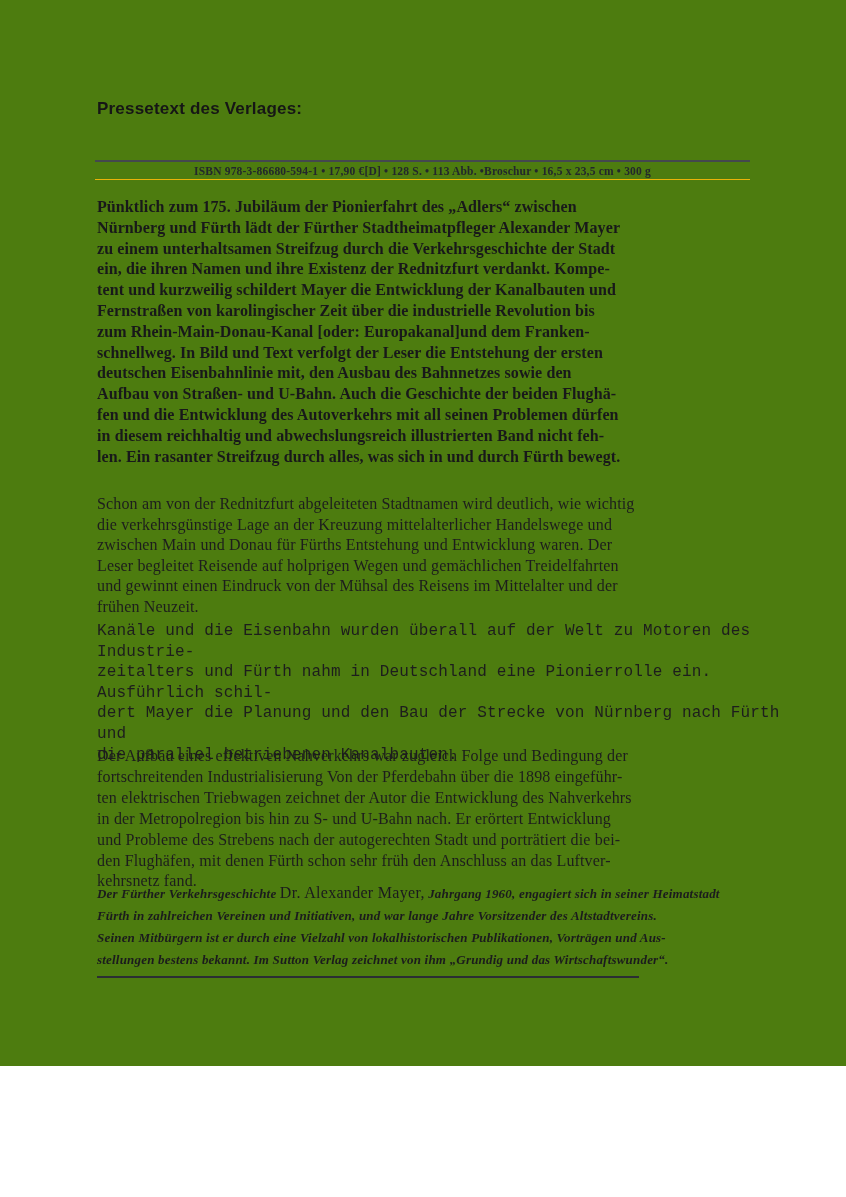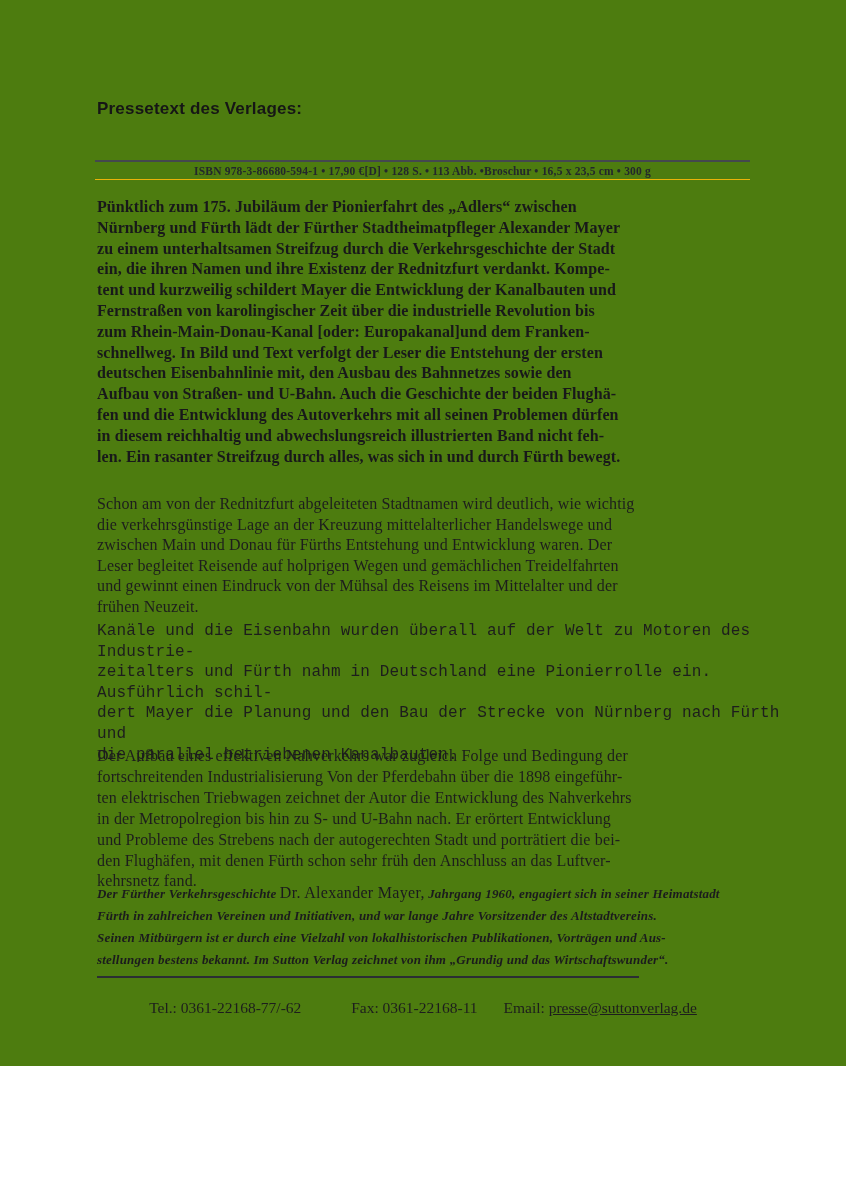--- a/index.html
+++ b/index.html
@@ -160,23 +160,15 @@
 den Flughäfen, mit denen Fürth schon sehr früh den Anschluss an das Luftver-
 kehrsnetz fand.</p>
 
   <p class="author-note"><span>Der Fürther Verkehrsgeschichte </span><span class="upright">Dr. Alexander Mayer,</span><span> Jahrgang 1960, engagiert sich in seiner Heimatstadt</span><span class="block">Fürth in zahlreichen Vereinen und Initiativen,  und war lange Jahre Vorsitzender des  Altstadtvereins.
 Seinen Mitbürgern ist er durch eine Vielzahl von lokalhistorischen Publikationen, Vorträgen und Aus-
 stellungen bestens bekannt. Im Sutton Verlag zeichnet von ihm „Grundig und das Wirtschaftswunder“.</span></p>
 
   <hr class="footer-rule">
 
   <div class="footer">
-    <div class="contact-row">
-      <span class="tel-seg">Tel.: 0361-22168-77/-62</span>
-      <span class="fax-seg">Fax: 0361-22168-11</span>
-      <span class="email-seg">
-        <span>Email:</span>
-        <a class="email-link">presse@suttonverlag.de</a>
-      </span>
-    </div>
   </div>
 
 </div>
 
 </body></html>

